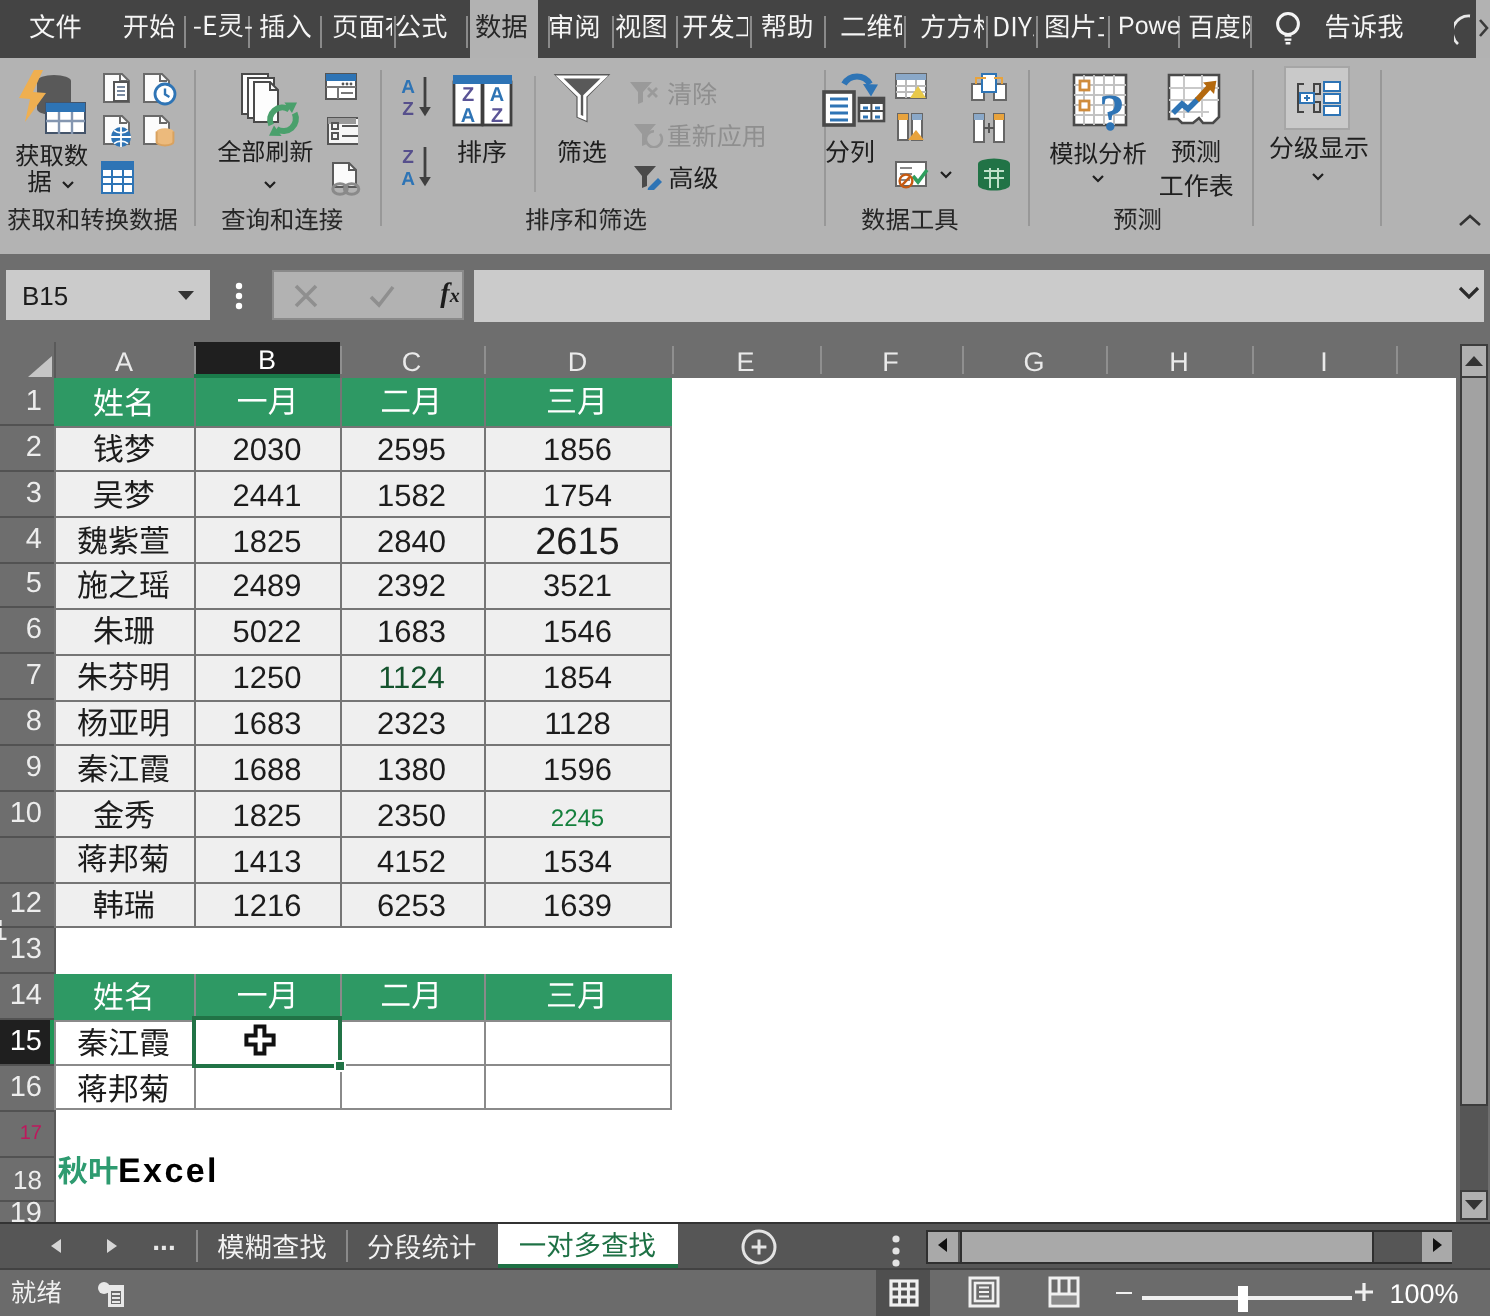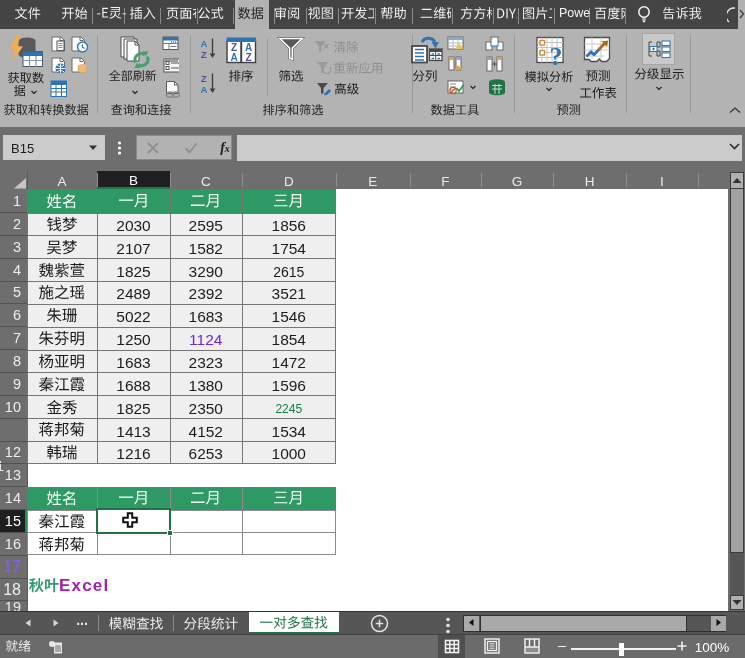--- a/index.html
+++ b/index.html
@@ -564,23 +564,23 @@
 <div style="position:absolute;left:21px;top:475.28px;transform:translate(-100%,-50%);font-family:'Liberation Sans',sans-serif;font-size:14.5px;font-weight:400;color:#ededed;white-space:pre;">13</div>
 <div style="position:absolute;left:0px;top:486.2px;width:27px;height:1px;background:#525252;"></div>
 <div style="position:absolute;left:21px;top:498.12px;transform:translate(-100%,-50%);font-family:'Liberation Sans',sans-serif;font-size:14.5px;font-weight:400;color:#ededed;white-space:pre;">14</div>
 <div style="position:absolute;left:0px;top:509.05px;width:27px;height:1px;background:#525252;"></div>
 <div style="position:absolute;left:0px;top:509.55px;width:27px;height:22.85px;background:#1f1f1f;"></div>
 <div style="position:absolute;left:24.5px;top:509.55px;width:2.5px;height:22.85px;background:#1f9455;"></div>
 <div style="position:absolute;left:21px;top:520.98px;transform:translate(-100%,-50%);font-family:'Liberation Sans',sans-serif;font-size:14.5px;font-weight:400;color:#ffffff;white-space:pre;">15</div>
 <div style="position:absolute;left:0px;top:531.9px;width:27px;height:1px;background:#525252;"></div>
 <div style="position:absolute;left:21px;top:543.83px;transform:translate(-100%,-50%);font-family:'Liberation Sans',sans-serif;font-size:14.5px;font-weight:400;color:#ededed;white-space:pre;">16</div>
 <div style="position:absolute;left:0px;top:554.75px;width:27px;height:1px;background:#525252;"></div>
-<div style="position:absolute;left:21px;top:566.67px;transform:translate(-100%,-50%);font-family:'Liberation Sans',sans-serif;font-size:16px;font-weight:400;color:#8b5cf6;white-space:pre;">17</div>
+<div style="position:absolute;left:21px;top:566.67px;transform:translate(-100%,-50%);font-family:'Liberation Sans',sans-serif;font-size:10px;font-weight:400;color:#be185d;white-space:pre;">17</div>
 <div style="position:absolute;left:0px;top:577.6px;width:27px;height:1px;background:#525252;"></div>
-<div style="position:absolute;left:21px;top:589.53px;transform:translate(-100%,-50%);font-family:'Liberation Sans',sans-serif;font-size:16px;font-weight:400;color:#ededed;white-space:pre;">18</div>
+<div style="position:absolute;left:21px;top:589.53px;transform:translate(-100%,-50%);font-family:'Liberation Sans',sans-serif;font-size:13px;font-weight:400;color:#ededed;white-space:pre;">18</div>
 <div style="position:absolute;left:0px;top:600.45px;width:27px;height:1px;background:#525252;"></div>
 <div style="position:absolute;left:21px;top:607px;transform:translate(-100%,-50%);font-family:'Liberation Sans',sans-serif;font-size:14.5px;font-weight:400;color:#ededed;white-space:pre;">19</div>
 <div style="position:absolute;left:0px;top:623.3px;width:27px;height:1px;background:#525252;"></div>
 <div style="position:absolute;left:27px;top:189px;width:1px;height:422px;background:#5a5a5a;"></div>
 <div style="position:absolute;left:27px;top:189px;width:309px;height:274.85px;background:#efefef;border:1px solid #757575"></div>
 <div style="position:absolute;left:27px;top:189px;width:309px;height:23.5px;background:#2e9964;"></div>
 <div style="position:absolute;left:97px;top:189px;width:1px;height:274.85px;background:#757575;"></div>
 <div style="position:absolute;left:170px;top:189px;width:1px;height:274.85px;background:#757575;"></div>
 <div style="position:absolute;left:241.5px;top:189px;width:1px;height:274.85px;background:#757575;"></div>
 <div style="position:absolute;left:27px;top:212.5px;width:309px;height:1px;background:#757575;"></div>
@@ -626,33 +626,33 @@
   </svg>
 <div style="position:absolute;left:133.5px;top:225.93px;transform:translate(-50%,-50%);font-family:'Liberation Sans',sans-serif;font-size:15.5px;font-weight:400;color:#1c1c1c;white-space:pre;">2030</div>
 <div style="position:absolute;left:205.75px;top:225.93px;transform:translate(-50%,-50%);font-family:'Liberation Sans',sans-serif;font-size:15.5px;font-weight:400;color:#1c1c1c;white-space:pre;">2595</div>
 <div style="position:absolute;left:288.75px;top:225.93px;transform:translate(-50%,-50%);font-family:'Liberation Sans',sans-serif;font-size:15.5px;font-weight:400;color:#1c1c1c;white-space:pre;">1856</div>
 <svg style="position:absolute;left:45.15px;top:237.61px;overflow:hidden" width="33.88" height="18.34">
     <g fill="#1c1c1c" transform="translate(1.35,15.02) scale(0.0155,-0.0155)">
       <use href="#g86"></use>
       <use href="#g85" x="1000"></use>
     </g>
   </svg>
-<div style="position:absolute;left:133.5px;top:248.77px;transform:translate(-50%,-50%);font-family:'Liberation Sans',sans-serif;font-size:15.5px;font-weight:400;color:#1c1c1c;white-space:pre;">2107</div>
+<div style="position:absolute;left:133.5px;top:248.77px;transform:translate(-50%,-50%);font-family:'Liberation Sans',sans-serif;font-size:15.5px;font-weight:400;color:#1c1c1c;white-space:pre;">2441</div>
 <div style="position:absolute;left:205.75px;top:248.77px;transform:translate(-50%,-50%);font-family:'Liberation Sans',sans-serif;font-size:15.5px;font-weight:400;color:#1c1c1c;white-space:pre;">1582</div>
 <div style="position:absolute;left:288.75px;top:248.77px;transform:translate(-50%,-50%);font-family:'Liberation Sans',sans-serif;font-size:15.5px;font-weight:400;color:#1c1c1c;white-space:pre;">1754</div>
 <svg style="position:absolute;left:37.23px;top:260.5px;overflow:hidden" width="49.15" height="18.26">
     <g fill="#1c1c1c" transform="translate(1.52,15.02) scale(0.0155,-0.0155)">
       <use href="#g87"></use>
       <use href="#g88" x="1000"></use>
       <use href="#g89" x="2000"></use>
     </g>
   </svg>
 <div style="position:absolute;left:133.5px;top:271.62px;transform:translate(-50%,-50%);font-family:'Liberation Sans',sans-serif;font-size:15.5px;font-weight:400;color:#1c1c1c;white-space:pre;">1825</div>
-<div style="position:absolute;left:205.75px;top:271.62px;transform:translate(-50%,-50%);font-family:'Liberation Sans',sans-serif;font-size:15.5px;font-weight:400;color:#1c1c1c;white-space:pre;">3290</div>
-<div style="position:absolute;left:288.75px;top:271.62px;transform:translate(-50%,-50%);font-family:'Liberation Sans',sans-serif;font-size:14px;font-weight:400;color:#1c1c1c;white-space:pre;text-align:center;">2615</div>
+<div style="position:absolute;left:205.75px;top:271.62px;transform:translate(-50%,-50%);font-family:'Liberation Sans',sans-serif;font-size:15.5px;font-weight:400;color:#1c1c1c;white-space:pre;">2840</div>
+<div style="position:absolute;left:288.75px;top:271.62px;transform:translate(-50%,-50%);font-family:'Liberation Sans',sans-serif;font-size:19px;font-weight:400;color:#1c1c1c;white-space:pre;text-align:center;">2615</div>
 <svg style="position:absolute;left:37.26px;top:283.31px;overflow:hidden" width="49.31" height="18.34">
     <g fill="#1c1c1c" transform="translate(1.49,15.1) scale(0.0155,-0.0155)">
       <use href="#g90"></use>
       <use href="#g91" x="1000"></use>
       <use href="#g92" x="2000"></use>
     </g>
   </svg>
 <div style="position:absolute;left:133.5px;top:294.48px;transform:translate(-50%,-50%);font-family:'Liberation Sans',sans-serif;font-size:15.5px;font-weight:400;color:#1c1c1c;white-space:pre;">2489</div>
 <div style="position:absolute;left:205.75px;top:294.48px;transform:translate(-50%,-50%);font-family:'Liberation Sans',sans-serif;font-size:15.5px;font-weight:400;color:#1c1c1c;white-space:pre;">2392</div>
 <div style="position:absolute;left:288.75px;top:294.48px;transform:translate(-50%,-50%);font-family:'Liberation Sans',sans-serif;font-size:15.5px;font-weight:400;color:#1c1c1c;white-space:pre;">3521</div>
@@ -666,32 +666,32 @@
 <div style="position:absolute;left:205.75px;top:317.32px;transform:translate(-50%,-50%);font-family:'Liberation Sans',sans-serif;font-size:15.5px;font-weight:400;color:#1c1c1c;white-space:pre;">1683</div>
 <div style="position:absolute;left:288.75px;top:317.32px;transform:translate(-50%,-50%);font-family:'Liberation Sans',sans-serif;font-size:15.5px;font-weight:400;color:#1c1c1c;white-space:pre;">1546</div>
 <svg style="position:absolute;left:37.31px;top:328.99px;overflow:hidden" width="48.83" height="18.37">
     <g fill="#1c1c1c" transform="translate(1.44,15.02) scale(0.0155,-0.0155)">
       <use href="#g93"></use>
       <use href="#g95" x="1000"></use>
       <use href="#g96" x="2000"></use>
     </g>
   </svg>
 <div style="position:absolute;left:133.5px;top:340.18px;transform:translate(-50%,-50%);font-family:'Liberation Sans',sans-serif;font-size:15.5px;font-weight:400;color:#1c1c1c;white-space:pre;">1250</div>
-<div style="position:absolute;left:205.75px;top:340.18px;transform:translate(-50%,-50%);font-family:'Liberation Sans',sans-serif;font-size:15.5px;font-weight:400;color:#6d28d9;white-space:pre;">1124</div>
+<div style="position:absolute;left:205.75px;top:340.18px;transform:translate(-50%,-50%);font-family:'Liberation Sans',sans-serif;font-size:15.5px;font-weight:400;color:#14532d;white-space:pre;">1124</div>
 <div style="position:absolute;left:288.75px;top:340.18px;transform:translate(-50%,-50%);font-family:'Liberation Sans',sans-serif;font-size:15.5px;font-weight:400;color:#1c1c1c;white-space:pre;">1854</div>
 <svg style="position:absolute;left:37.26px;top:351.84px;overflow:hidden" width="48.87" height="18.37">
     <g fill="#1c1c1c" transform="translate(1.49,15.02) scale(0.0155,-0.0155)">
       <use href="#g97"></use>
       <use href="#g98" x="1000"></use>
       <use href="#g96" x="2000"></use>
     </g>
   </svg>
 <div style="position:absolute;left:133.5px;top:363.03px;transform:translate(-50%,-50%);font-family:'Liberation Sans',sans-serif;font-size:15.5px;font-weight:400;color:#1c1c1c;white-space:pre;">1683</div>
 <div style="position:absolute;left:205.75px;top:363.03px;transform:translate(-50%,-50%);font-family:'Liberation Sans',sans-serif;font-size:15.5px;font-weight:400;color:#1c1c1c;white-space:pre;">2323</div>
-<div style="position:absolute;left:288.75px;top:363.03px;transform:translate(-50%,-50%);font-family:'Liberation Sans',sans-serif;font-size:15.5px;font-weight:400;color:#1c1c1c;white-space:pre;">1472</div>
+<div style="position:absolute;left:288.75px;top:363.03px;transform:translate(-50%,-50%);font-family:'Liberation Sans',sans-serif;font-size:15.5px;font-weight:400;color:#1c1c1c;white-space:pre;">1128</div>
 <svg style="position:absolute;left:37.17px;top:374.75px;overflow:hidden" width="49.48" height="18.26">
     <g fill="#1c1c1c" transform="translate(1.58,15.02) scale(0.0155,-0.0155)">
       <use href="#g99"></use>
       <use href="#g100" x="1000"></use>
       <use href="#g101" x="2000"></use>
     </g>
   </svg>
 <div style="position:absolute;left:133.5px;top:385.88px;transform:translate(-50%,-50%);font-family:'Liberation Sans',sans-serif;font-size:15.5px;font-weight:400;color:#1c1c1c;white-space:pre;">1688</div>
 <div style="position:absolute;left:205.75px;top:385.88px;transform:translate(-50%,-50%);font-family:'Liberation Sans',sans-serif;font-size:15.5px;font-weight:400;color:#1c1c1c;white-space:pre;">1380</div>
 <div style="position:absolute;left:288.75px;top:385.88px;transform:translate(-50%,-50%);font-family:'Liberation Sans',sans-serif;font-size:15.5px;font-weight:400;color:#1c1c1c;white-space:pre;">1596</div>
@@ -715,21 +715,21 @@
 <div style="position:absolute;left:205.75px;top:431.57px;transform:translate(-50%,-50%);font-family:'Liberation Sans',sans-serif;font-size:15.5px;font-weight:400;color:#1c1c1c;white-space:pre;">4152</div>
 <div style="position:absolute;left:288.75px;top:431.57px;transform:translate(-50%,-50%);font-family:'Liberation Sans',sans-serif;font-size:15.5px;font-weight:400;color:#1c1c1c;white-space:pre;">1534</div>
 <svg style="position:absolute;left:45.1px;top:443.25px;overflow:hidden" width="33.71" height="18.35">
     <g fill="#1c1c1c" transform="translate(1.4,15.05) scale(0.0155,-0.0155)">
       <use href="#g107"></use>
       <use href="#g108" x="1000"></use>
     </g>
   </svg>
 <div style="position:absolute;left:133.5px;top:454.43px;transform:translate(-50%,-50%);font-family:'Liberation Sans',sans-serif;font-size:15.5px;font-weight:400;color:#1c1c1c;white-space:pre;">1216</div>
 <div style="position:absolute;left:205.75px;top:454.43px;transform:translate(-50%,-50%);font-family:'Liberation Sans',sans-serif;font-size:15.5px;font-weight:400;color:#1c1c1c;white-space:pre;">6253</div>
-<div style="position:absolute;left:288.75px;top:454.43px;transform:translate(-50%,-50%);font-family:'Liberation Sans',sans-serif;font-size:15.5px;font-weight:400;color:#1c1c1c;white-space:pre;">1000</div>
+<div style="position:absolute;left:288.75px;top:454.43px;transform:translate(-50%,-50%);font-family:'Liberation Sans',sans-serif;font-size:15.5px;font-weight:400;color:#1c1c1c;white-space:pre;">1639</div>
 <div style="position:absolute;left:27px;top:486.7px;width:309px;height:68.55px;background:#ffffff;border:1px solid #8a8a8a"></div>
 <div style="position:absolute;left:27px;top:486.7px;width:309px;height:22.85px;background:#2e9964;"></div>
 <div style="position:absolute;left:97px;top:486.7px;width:1px;height:68.55px;background:#8a8a8a;"></div>
 <div style="position:absolute;left:170px;top:486.7px;width:1px;height:68.55px;background:#8a8a8a;"></div>
 <div style="position:absolute;left:241.5px;top:486.7px;width:1px;height:68.55px;background:#8a8a8a;"></div>
 <div style="position:absolute;left:27px;top:509.55px;width:309px;height:1px;background:#8a8a8a;"></div>
 <div style="position:absolute;left:27px;top:532.4px;width:309px;height:1px;background:#8a8a8a;"></div>
 <svg style="position:absolute;left:45.06px;top:488.98px;overflow:hidden" width="32.1" height="18.29">
     <g fill="#ffffff" transform="translate(1.44,15.07) scale(0.0155,-0.0155)">
       <use href="#g79"></use>
@@ -772,21 +772,21 @@
 <div style="position:absolute;left:166.5px;top:529.9px;width:6px;height:6px;background:#217346;border:1px solid #fff"></div>
 <svg style="position:absolute;left:121px;top:511.5px;" width="18" height="18" viewBox="0 0 18 18">
     <path d="M6.8 1.2h4.4v4.6h4.6v4.4h-4.6v4.6H6.8v-4.6H2.2V5.8h4.6z" fill="#fff" stroke="#111" stroke-width="2"></path>
   </svg>
 <svg style="position:absolute;left:27.03px;top:575.88px;overflow:hidden" width="33.75" height="18.24">
     <g fill="#2e9b70" transform="translate(1.77,14.87) scale(0.0152,-0.0152)">
       <use href="#g109"></use>
       <use href="#g110" x="1000"></use>
     </g>
   </svg>
-<div style="position:absolute;left:59px;top:585.8px;transform:translate(0,-50%);font-family:'Liberation Sans',sans-serif;font-size:17px;font-weight:700;color:#a21caf;white-space:pre;letter-spacing:1.2px;">Excel</div>
+<div style="position:absolute;left:59px;top:585.8px;transform:translate(0,-50%);font-family:'Liberation Sans',sans-serif;font-size:17px;font-weight:700;color:#000000;white-space:pre;letter-spacing:1.2px;">Excel</div>
 <div style="position:absolute;left:728px;top:189px;width:17px;height:422px;background:#6e6e6e;"></div>
 <div style="position:absolute;left:728px;top:164px;width:17px;height:25px;background:#6e6e6e;"></div>
 <div style="position:absolute;left:730px;top:172px;width:14px;height:17px;background:#b0b0b0;border:1px solid #3c3c3c"></div>
 <svg style="position:absolute;left:732px;top:177px;" width="10" height="7" viewBox="0 0 10 7">
     <path d="M5 1L9.5 6H.5z" fill="#333"></path>
   </svg>
 <div style="position:absolute;left:730px;top:188px;width:14px;height:365px;background:#a2a2a2;border:1px solid #3c3c3c"></div>
 <div style="position:absolute;left:730px;top:553px;width:14px;height:43px;background:#565656;"></div>
 <div style="position:absolute;left:730px;top:595px;width:14px;height:15px;background:#b0b0b0;border:1px solid #3c3c3c"></div>
 <svg style="position:absolute;left:732px;top:599px;" width="10" height="7" viewBox="0 0 10 7">

